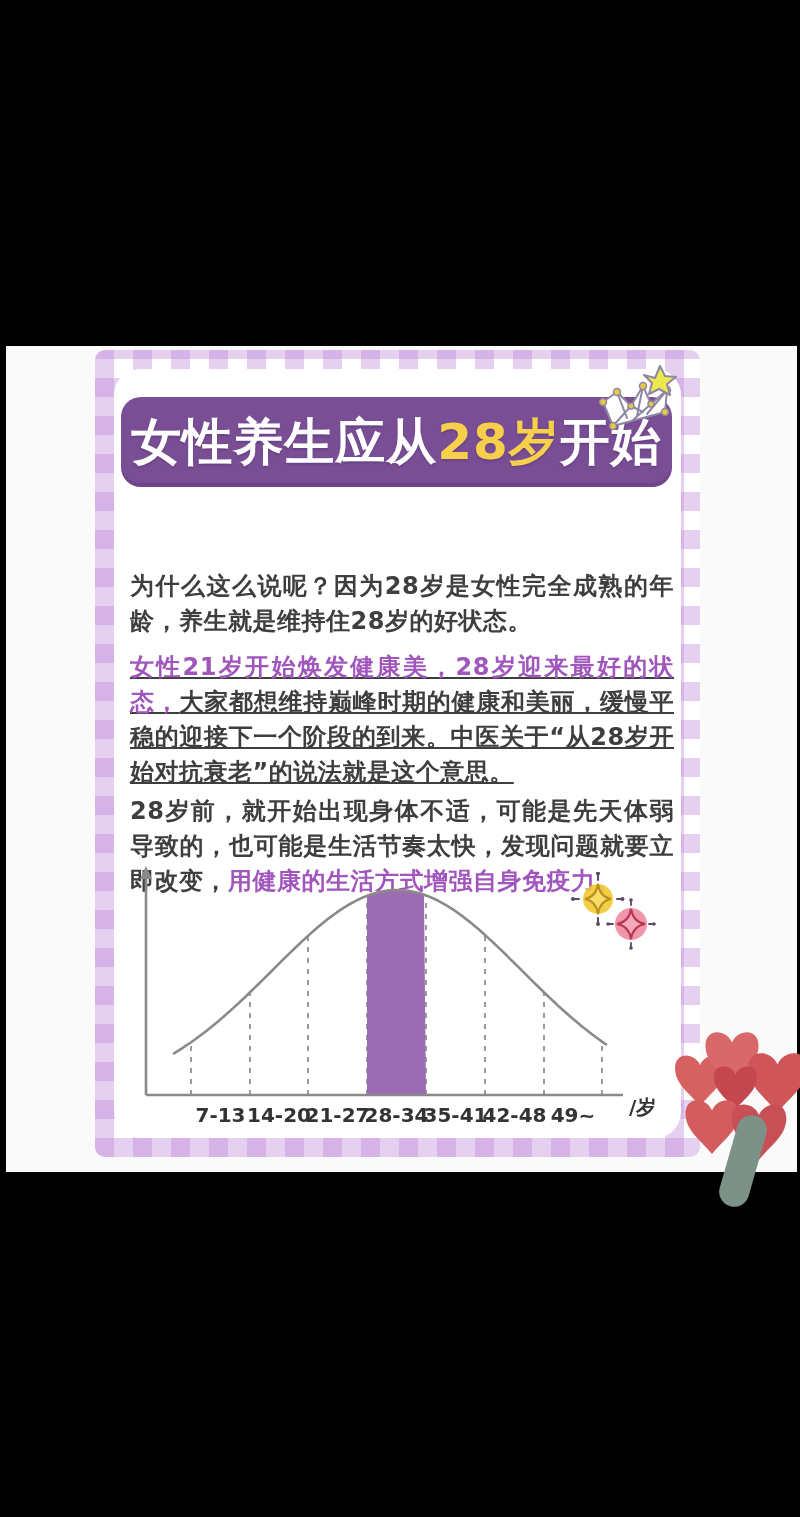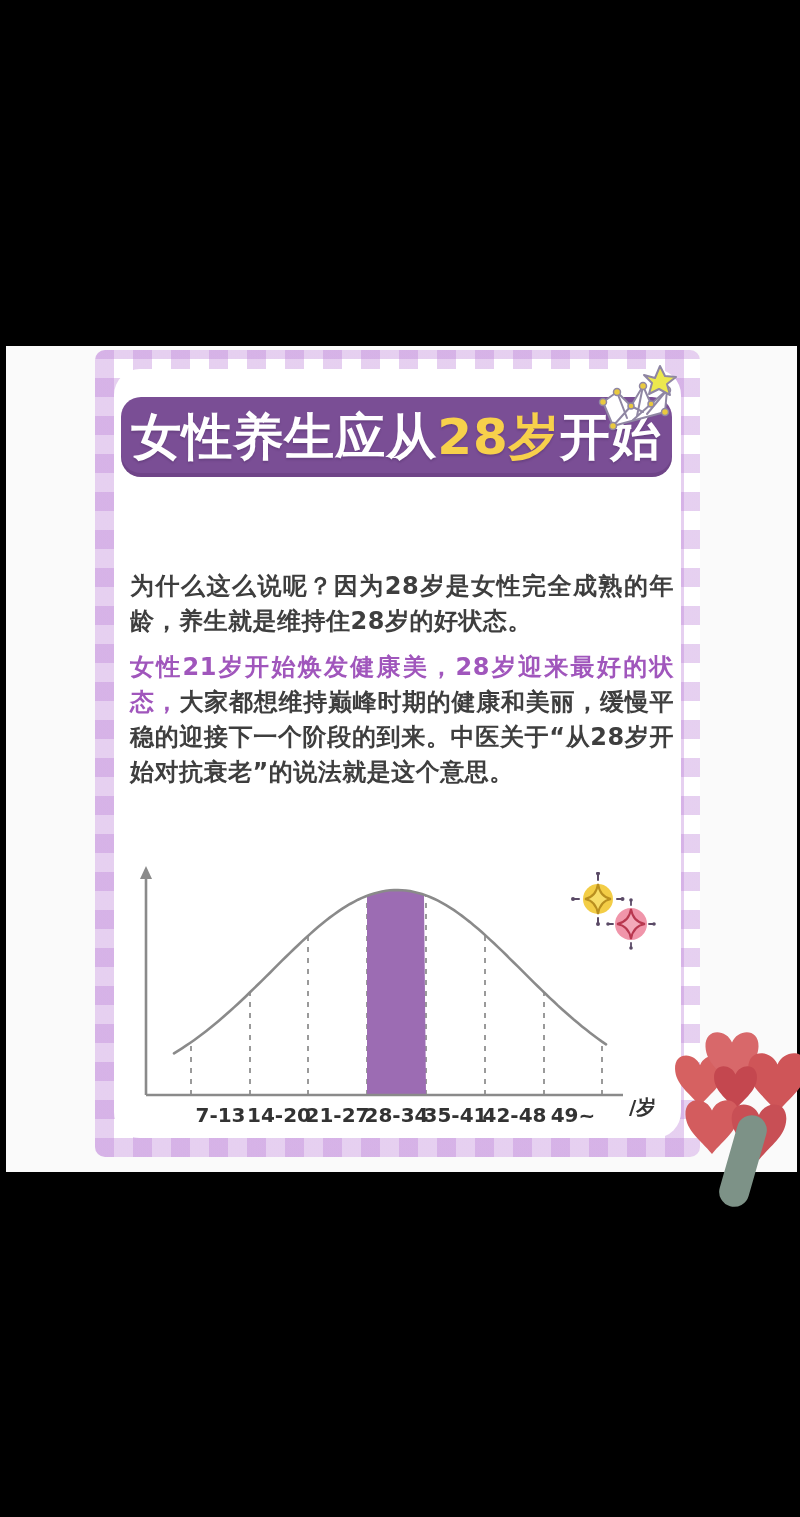--- a/index.html
+++ b/index.html
@@ -26,42 +26,42 @@
       repeating-linear-gradient(0deg, rgba(189,131,216,0.38) 0 19px, rgba(255,255,255,0) 19px 38px),
       #ffffff;
   }
   .card-inner {
     position: absolute; left: 19px; top: 19px; right: 19px; bottom: 19px;
     background: #ffffff; border-radius: 26px;
   }
 
   .title-banner {
     position: absolute; left: 26px; top: 47px;
-    width: 551px; height: 80px;
+    width: 551px; height: 90px;
     background: #7a4e95; border-radius: 20px;
     display: flex; align-items: center; justify-content: center;
     box-shadow: inset 0 -4px 0 rgba(60,30,80,0.18);
   }
   .title-text {
     font-size: 50px; font-weight: 800; color: #ffffff;
     letter-spacing: 1px; white-space: nowrap;
     text-shadow: 0 2px 2px rgba(60,30,80,0.25);
   }
   .title-text .hl { color: #f7d04b; }
 
   .crown { position: absolute; left: 498px; top: 14px; }
 
   .para {
     position: absolute; left: 35px; width: 544px;
     font-size: 24px; line-height: 35px; letter-spacing: 0.5px;
     color: #3e3e3e; font-weight: 600; text-align: justify; margin-top: 44px;
   }
   .para .purple { color: #a056bc; font-weight: 700; }
   .p1 { top: 175px; }
-  .p2 { top: 256px; }
+  .p2 { top: 256px; text-decoration: underline; }
   .p3 { top: 400px; }
 
   .chart-wrap { position: absolute; left: 38px; top: 512px; }
   .sparkles  { position: absolute; left: 470px; top: 522px; }
 
   .flower { position: absolute; left: 660px; top: 1016px; }
 
   svg text {
     font-family: "DejaVu Sans", "Liberation Sans", sans-serif;
   }
@@ -101,20 +101,23 @@
     </svg>
 
     <p class="para p1">
       <span>为什么这么说呢？因为28岁是女性完全成熟的年龄，养生就是维持住28岁的好状态。</span>
     </p>
 
     <p class="para p2">
       <span class="purple">女性21岁开始焕发健康美，28岁迎来最好的状态，</span><span>大家都想维持巅峰时期的健康和美丽，缓慢平稳的迎接下一个阶段的到来。中医关于“从28岁开始对抗衰老”的说法就是这个意思。</span>
     </p>
 
+    <p class="para p3">
+      <span>28岁前，就开始出现身体不适，可能是先天体弱导致的，也可能是生活节奏太快，发现问题就要立即改变，</span><span class="purple">用健康的生活方式增强自身免疫力。</span>
+    </p>
 
     <svg class="chart-wrap" width="535" height="278" viewBox="0 0 535 278">
         <line x1="58" y1="233" x2="58" y2="180.3" stroke="#9a9a9a" stroke-width="2" stroke-dasharray="5 6"></line>
         <line x1="117" y1="233" x2="117" y2="130.3" stroke="#9a9a9a" stroke-width="2" stroke-dasharray="5 6"></line>
         <line x1="175" y1="233" x2="175" y2="73.9" stroke="#9a9a9a" stroke-width="2" stroke-dasharray="5 6"></line>
         <line x1="234" y1="233" x2="234" y2="33.8" stroke="#9a9a9a" stroke-width="2" stroke-dasharray="5 6"></line>
         <line x1="293" y1="233" x2="293" y2="33.4" stroke="#9a9a9a" stroke-width="2" stroke-dasharray="5 6"></line>
         <line x1="352" y1="233" x2="352" y2="73.0" stroke="#9a9a9a" stroke-width="2" stroke-dasharray="5 6"></line>
         <line x1="411" y1="233" x2="411" y2="130.3" stroke="#9a9a9a" stroke-width="2" stroke-dasharray="5 6"></line>
         <line x1="469" y1="233" x2="469" y2="179.6" stroke="#9a9a9a" stroke-width="2" stroke-dasharray="5 6"></line>

